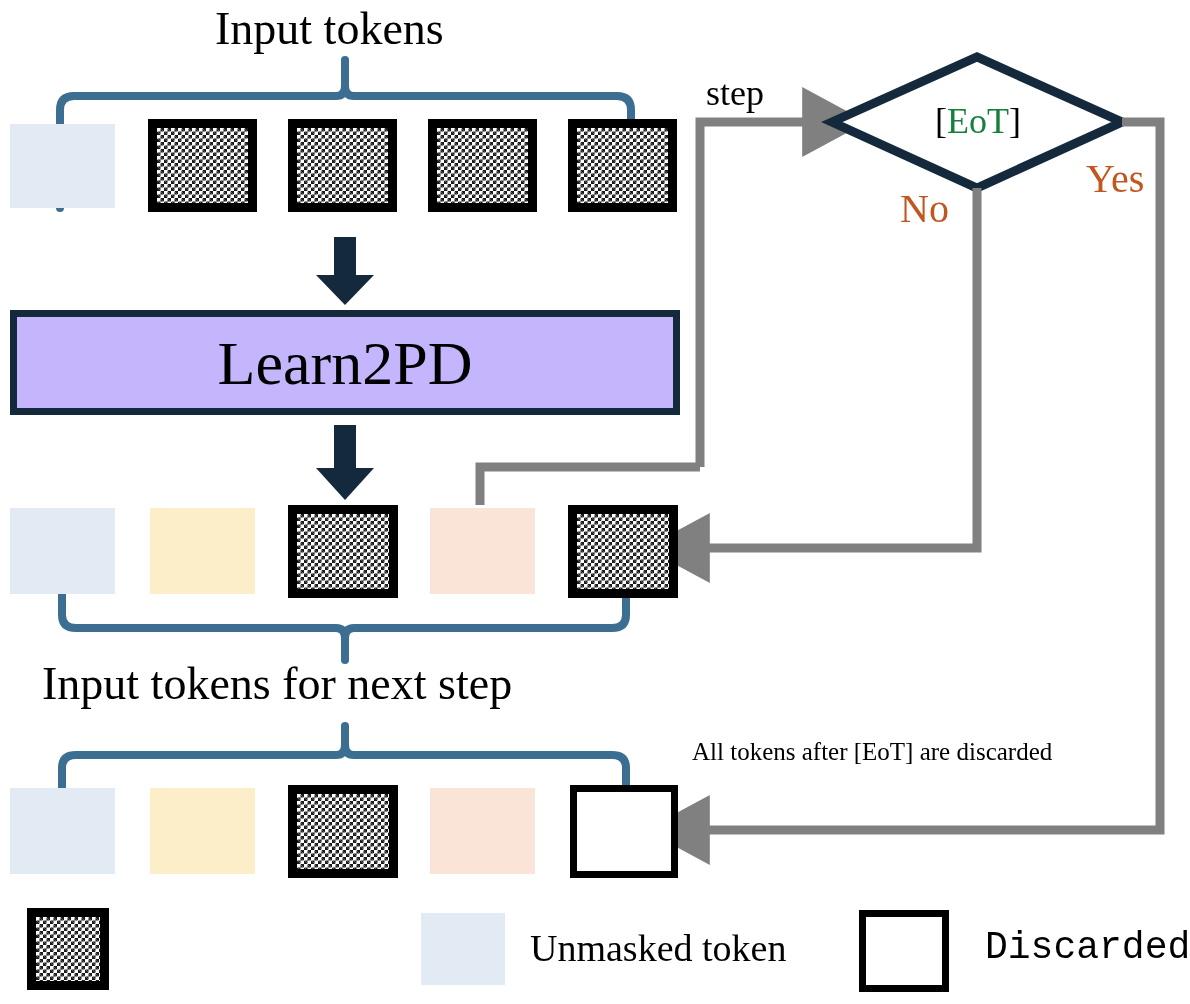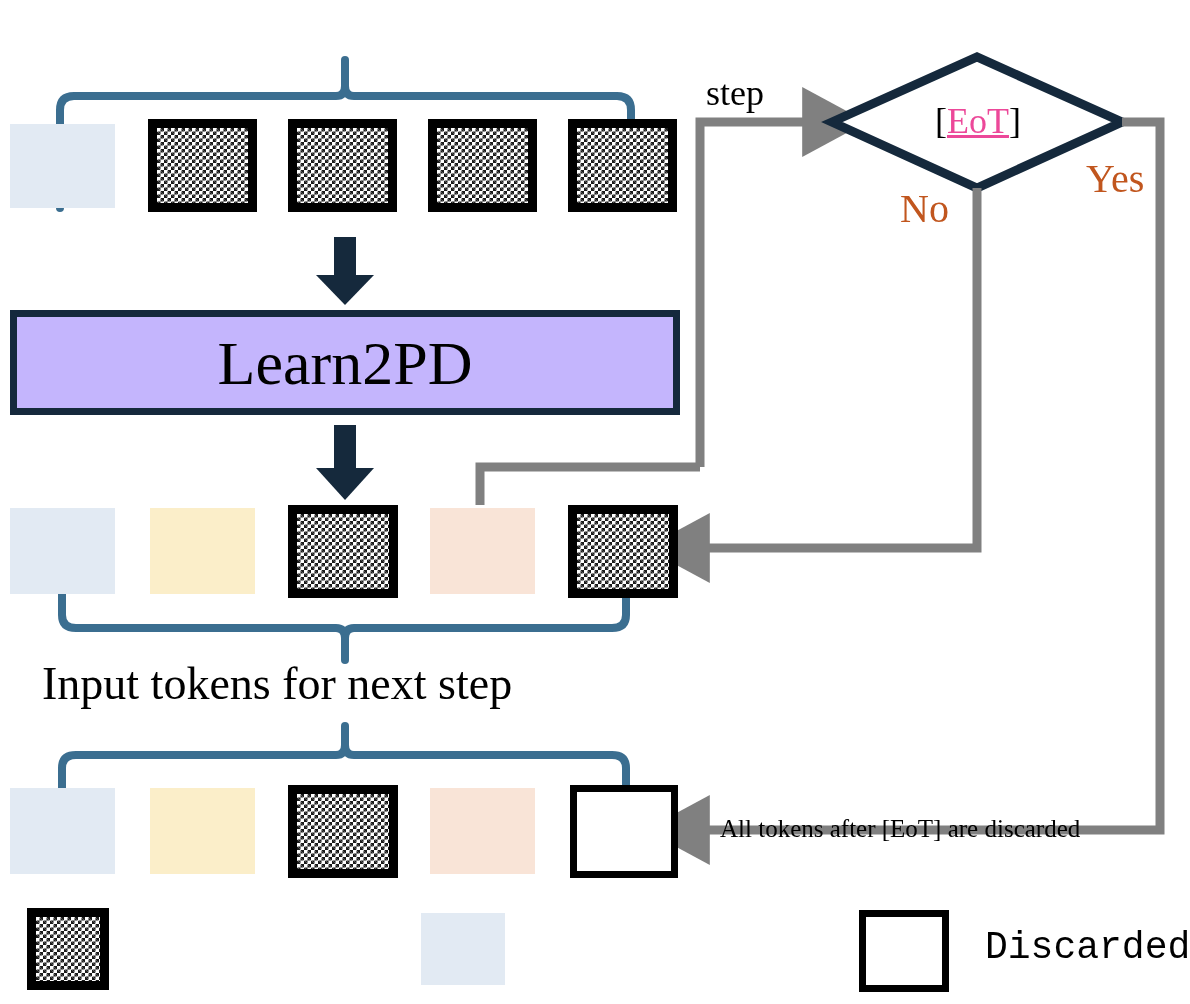--- a/index.html
+++ b/index.html
@@ -79,21 +79,21 @@
     font-size: 25px;
     color: #000000;
     white-space: nowrap;
   }
   .diamond-label {
     position: absolute;
     font-size: 36px;
     white-space: nowrap;
     color: #000000;
   }
-  .diamond-label .eot { color: #ec4899; text-decoration: underline; }
+  .diamond-label .eot { color: #15803d; }
 
   
   .legend-text {
     position: absolute;
     font-size: 38px;
     color: #000000;
     white-space: nowrap;
   }
 
   svg { position: absolute; left: 0; top: 0; overflow: visible; }
@@ -155,20 +155,21 @@
       <path d="M345,745 L345,726" fill="none" stroke="#3b6e90" stroke-width="8" stroke-linecap="round"></path>
     </g>
   </svg>
 
   <div class="token unmasked" style="left:10px; top:124px; width:105px; height:84px;"></div>
   <div class="token masked" style="left:148px; top:119px; width:109px; height:93px;"></div>
   <div class="token masked" style="left:288px; top:119px; width:109px; height:93px;"></div>
   <div class="token masked" style="left:428px; top:119px; width:109px; height:93px;"></div>
   <div class="token masked" style="left:568px; top:119px; width:109px; height:93px;"></div>
 
+  <div class="big-title" style="left:215px; top:2px;">Input tokens</div>
 
   <div class="process-box" style="left:10px; top:310px; width:670px; height:105px;">
     <span class="process-label">Learn2PD</span>
   </div>
 
   <div class="token unmasked" style="left:10px; top:508px; width:105px; height:86px;"></div>
   <div class="token cream" style="left:150px; top:508px; width:105px; height:86px;"></div>
   <div class="token masked" style="left:288px; top:505px; width:110px; height:93px;"></div>
   <div class="token peach" style="left:430px; top:508px; width:105px; height:86px;"></div>
   <div class="token masked" style="left:568px; top:505px; width:110px; height:93px;"></div>
@@ -182,22 +183,23 @@
   <div class="token discarded" style="left:570px; top:785px; width:108px; height:93px;"></div>
 
   <div class="edge-label" style="left:706px; top:72px;">step</div>
 
   <div class="diamond-label" style="left:935px; top:100px;"><span>[</span><span class="eot">EoT</span><span>]</span></div>
 
   <div class="branch-label" style="left:900px; top:185px;">No</div>
 
   <div class="branch-label" style="left:1086px; top:155px;">Yes</div>
 
-  <div class="note-label" style="left:692px; top:815px;margin-left:28px;">All tokens after [EoT] are discarded</div>
+  <div class="note-label" style="left:692px; top:738px;">All tokens after [EoT] are discarded</div>
 
   <div class="token masked" style="left:27px; top:908px; width:82px; height:82px;"></div>
 
   <div class="token unmasked" style="left:421px; top:913px; width:84px; height:72px;"></div>
+  <div class="legend-text" style="left:530px; top:926px;">Unmasked token</div>
 
   <div class="token discarded" style="left:859px; top:910px; width:90px; height:82px;"></div>
   <div class="legend-text" style="left:985px; top:926px;font-family:Liberation Mono, monospace;">Discarded</div>
 
 </div>
 
 </body></html>

